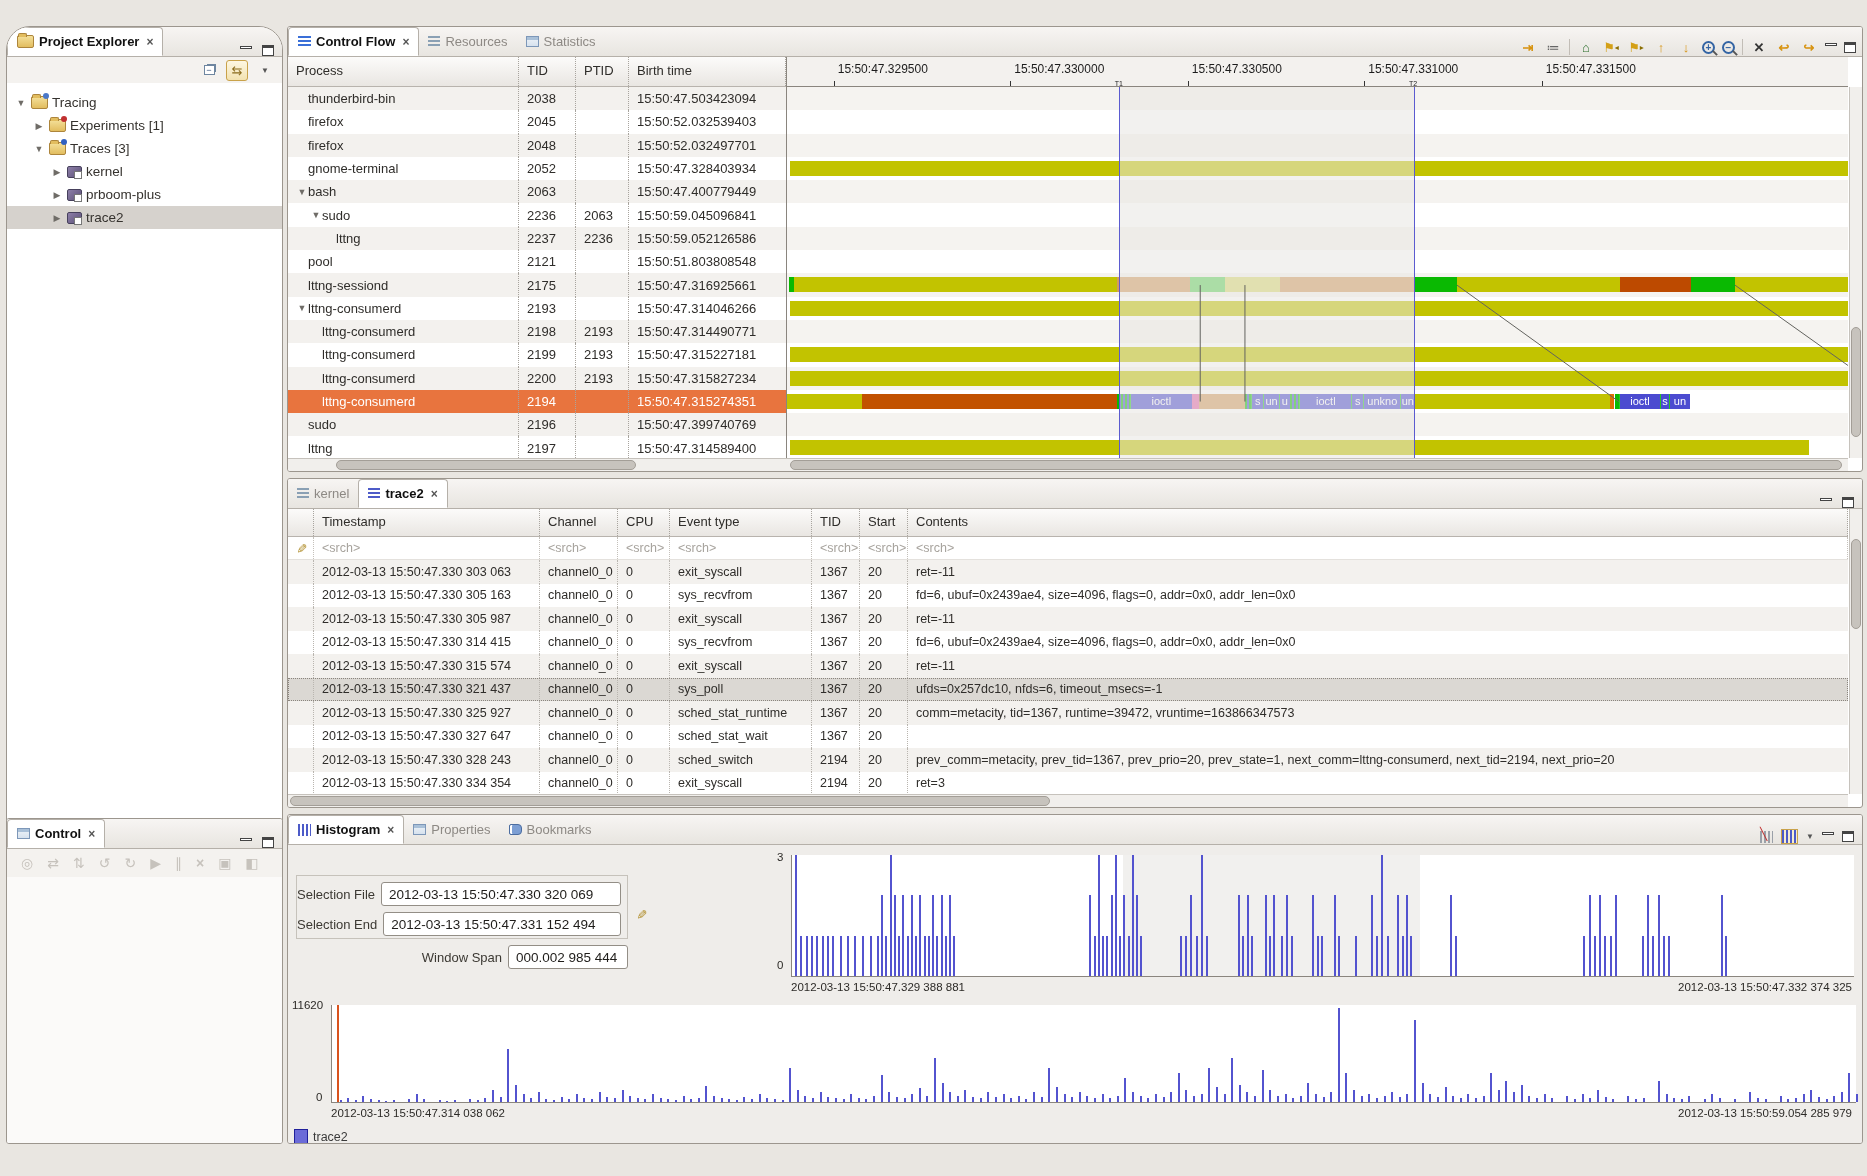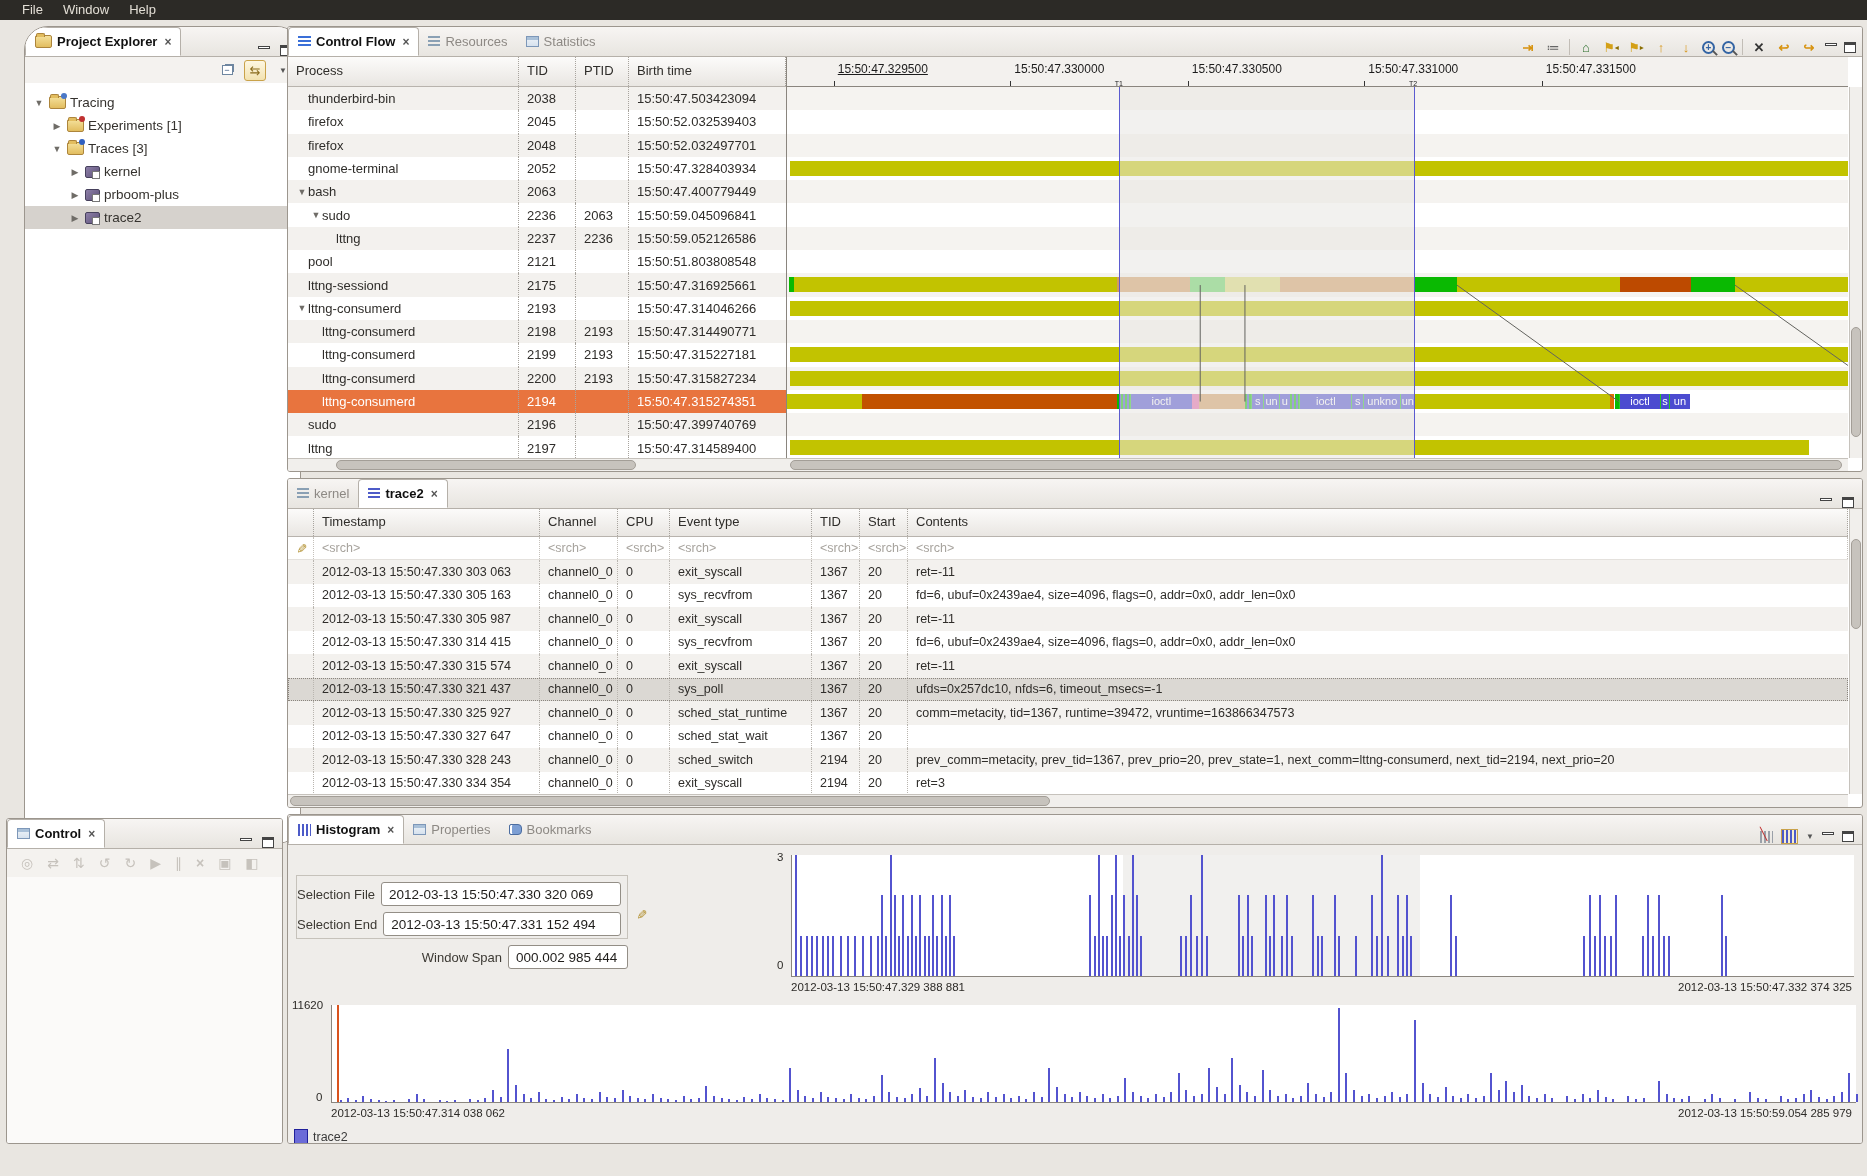--- a/index.html
+++ b/index.html
@@ -101,27 +101,22 @@
 <style>
 .seg-olive{background:#c2c300}.seg-paleyellow{background:#d9d973}
 .seg-tan{background:#d29c5f}.seg-green{background:#0ab902}.seg-ltgreen{background:#63d35e}
 .seg-dkorange{background:#c25200}.seg-redbrown{background:#bd4a00}
 .seg-blue{background:#4b4bd0}.seg-pink{background:#e263a8}.seg-orange2{background:#e07000}
 .seg-stripes{background:repeating-linear-gradient(90deg,#0ab902 0 2px,#4b4bd0 2px 4px)}</style></head>
 <body>
 
 <div id="screen">
 
-  <div class="menubar">
-    <span class="menu-item">File</span>
-    <span class="menu-item">Window</span>
-    <span class="menu-item">Help</span>
-  </div>
-
-  <div class="view" style="left:24px; top:26px; width:277px; height:818px;border-radius:24px;">
+
+  <div class="view" style="left:6px; top:26px; width:277px; height:818px;border-radius:24px;">
     <div class="tabbar">
       <div class="tab active">
         <span class="folder-glyph"></span>
         <span>Project Explorer</span>
         <span class="close">×</span>
       </div>
       <div class="winbtns">
         <span class="min-glyph"></span>
         <span class="max-glyph"></span>
       </div>
@@ -235,21 +230,21 @@
       </div>
     </div>
 
     <div class="cf-header" id="cf-header">
         <div class="hcell" style="width: 231px;">Process</div>
         <div class="hcell" style="width: 57px;">TID</div>
         <div class="hcell" style="width: 53px;">PTID</div>
         <div class="hcell" style="width: 157px;">Birth time</div>
       </div>
     <div class="cf-axis" id="cf-axis">
-        <span class="axis-lab" style="left: 50.772px; text-decoration: underline;">15:50:47.329500</span>
+        <span class="axis-lab" style="left: 50.772px;">15:50:47.329500</span>
         <span class="axis-tick" style="left: 46.772px;"></span>
         <span class="axis-lab" style="left: 227.23px;">15:50:47.330000</span>
         <span class="axis-tick" style="left: 223.23px;"></span>
         <span class="axis-lab" style="left: 404.751px; text-align: center;">15:50:47.330500</span>
         <span class="axis-tick" style="left: 400.751px;"></span>
         <span class="axis-lab" style="left: 581.209px;">15:50:47.331000</span>
         <span class="axis-tick" style="left: 577.209px;"></span>
         <span class="axis-lab" style="left: 758.73px;">15:50:47.331500</span>
         <span class="axis-tick" style="left: 754.73px;"></span>
         <span class="axis-marker" style="left: 327.656px;">T1</span>

